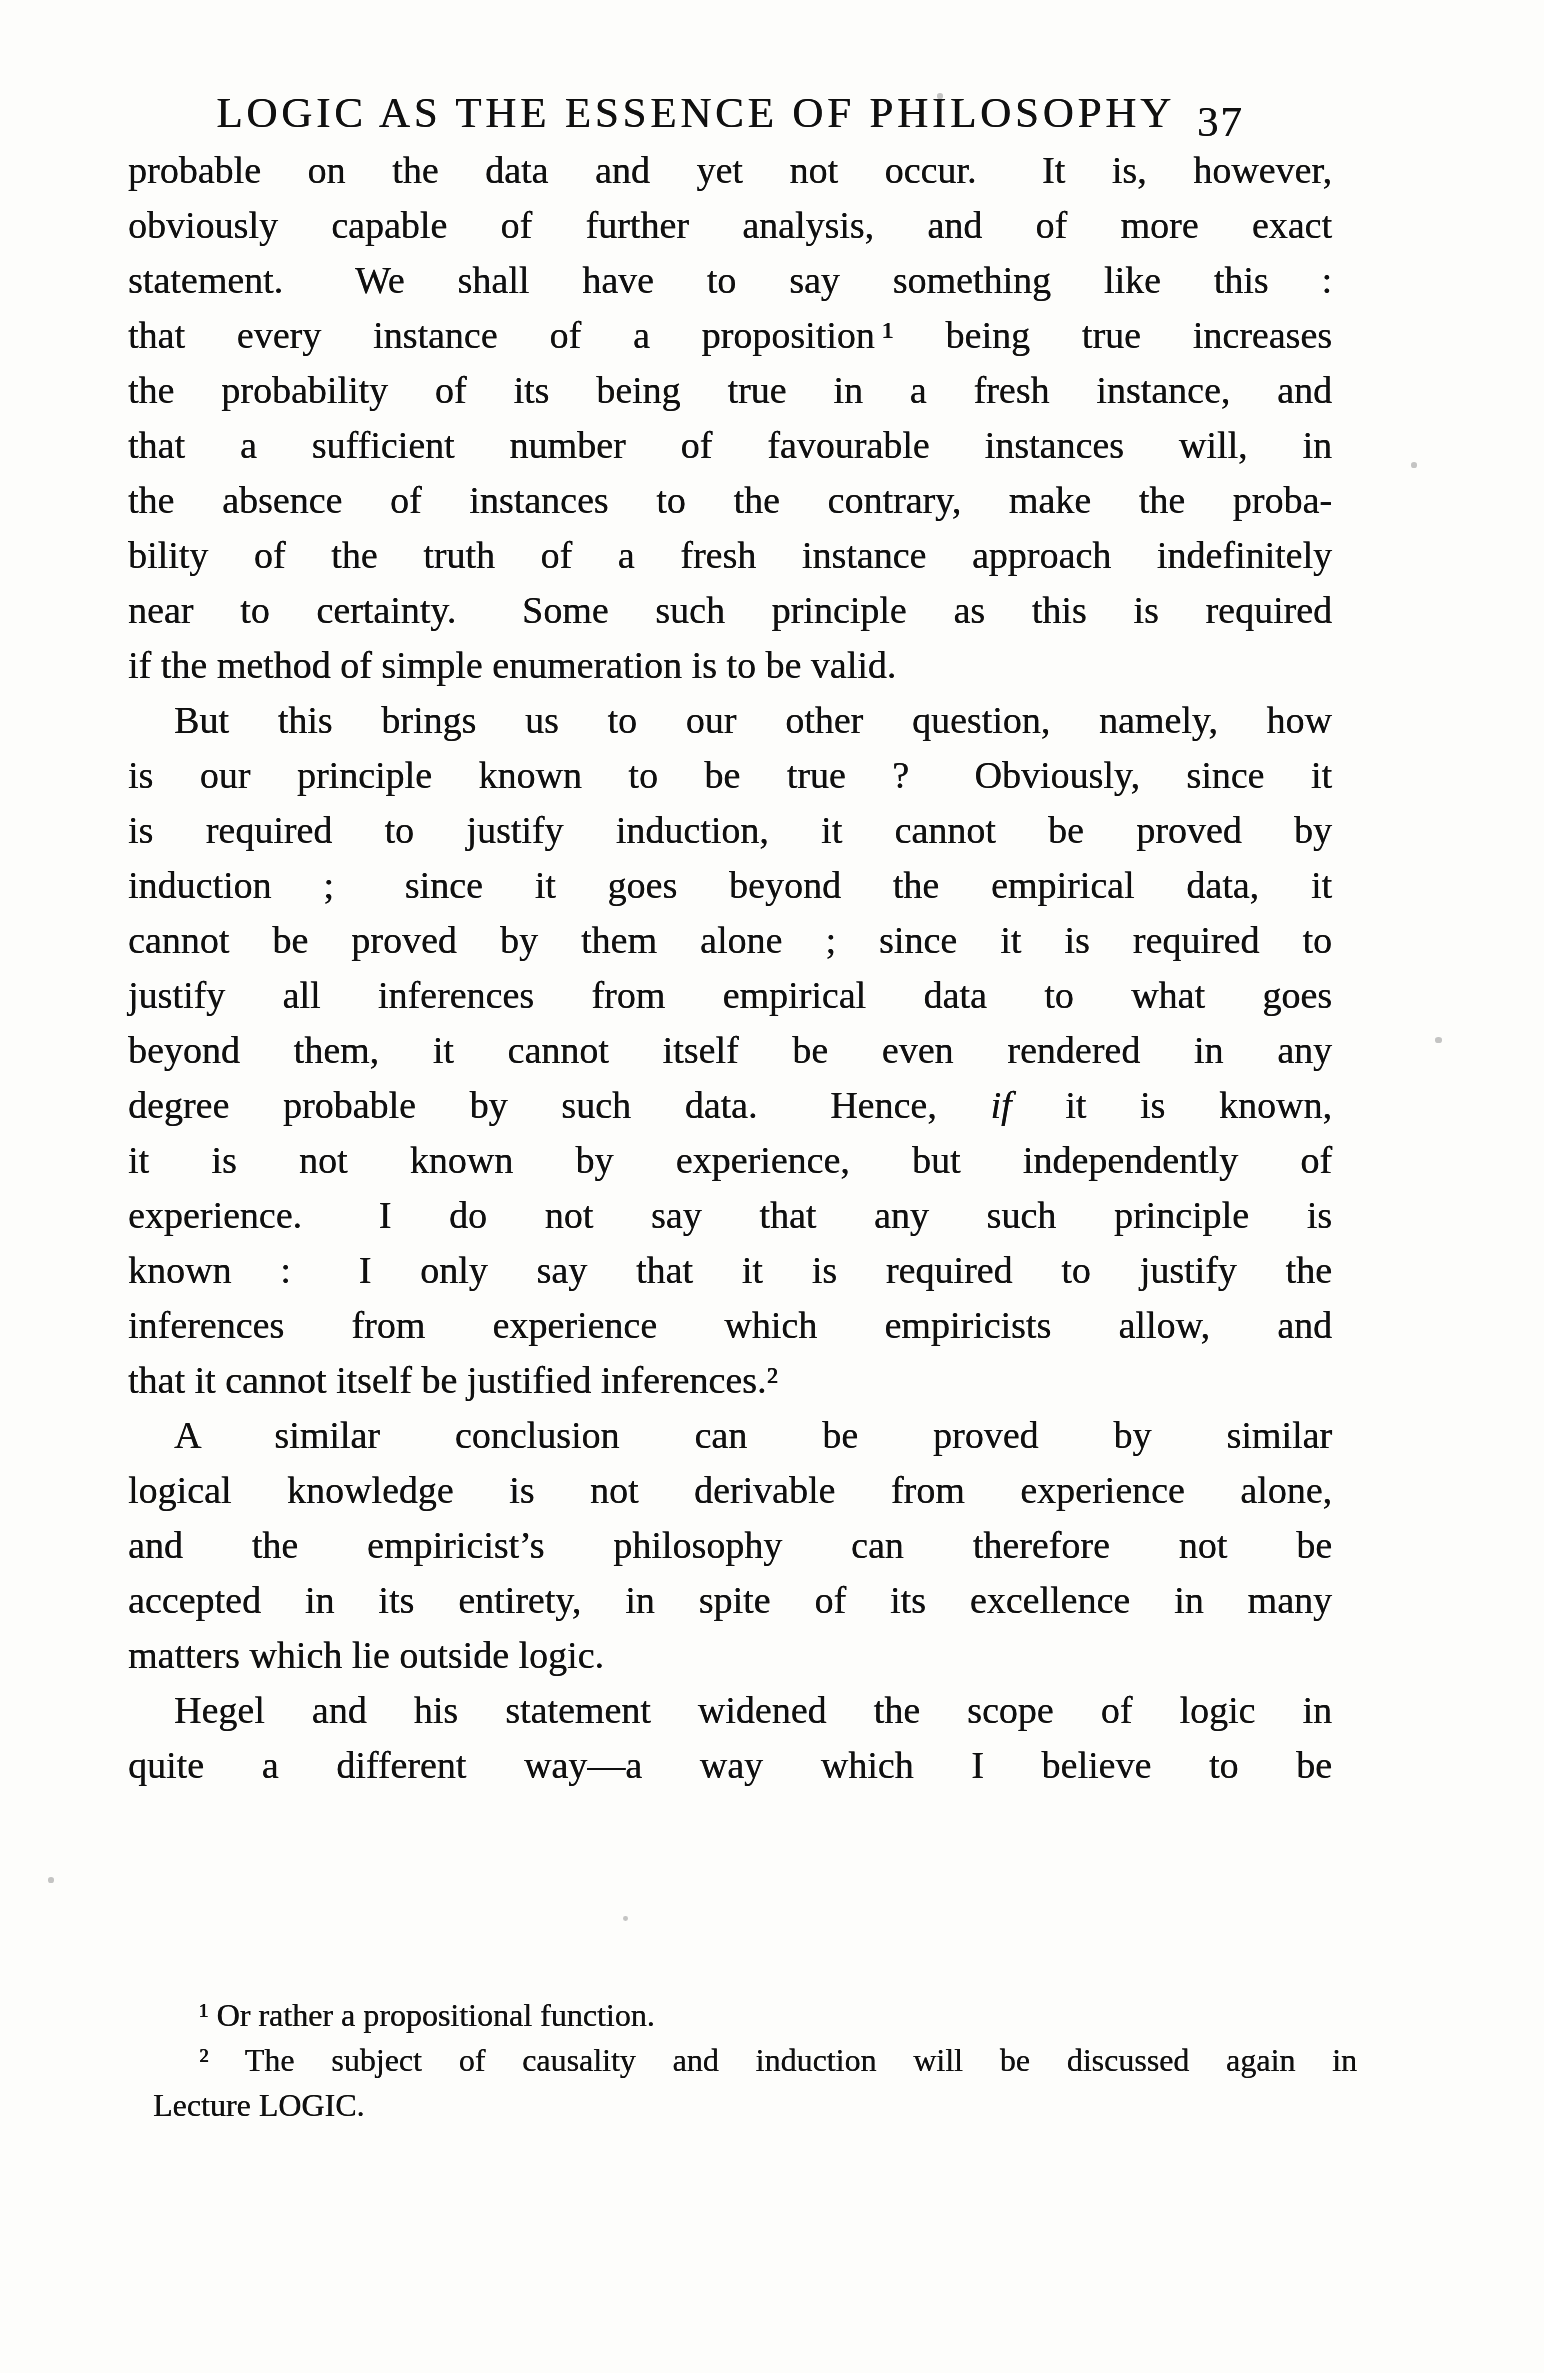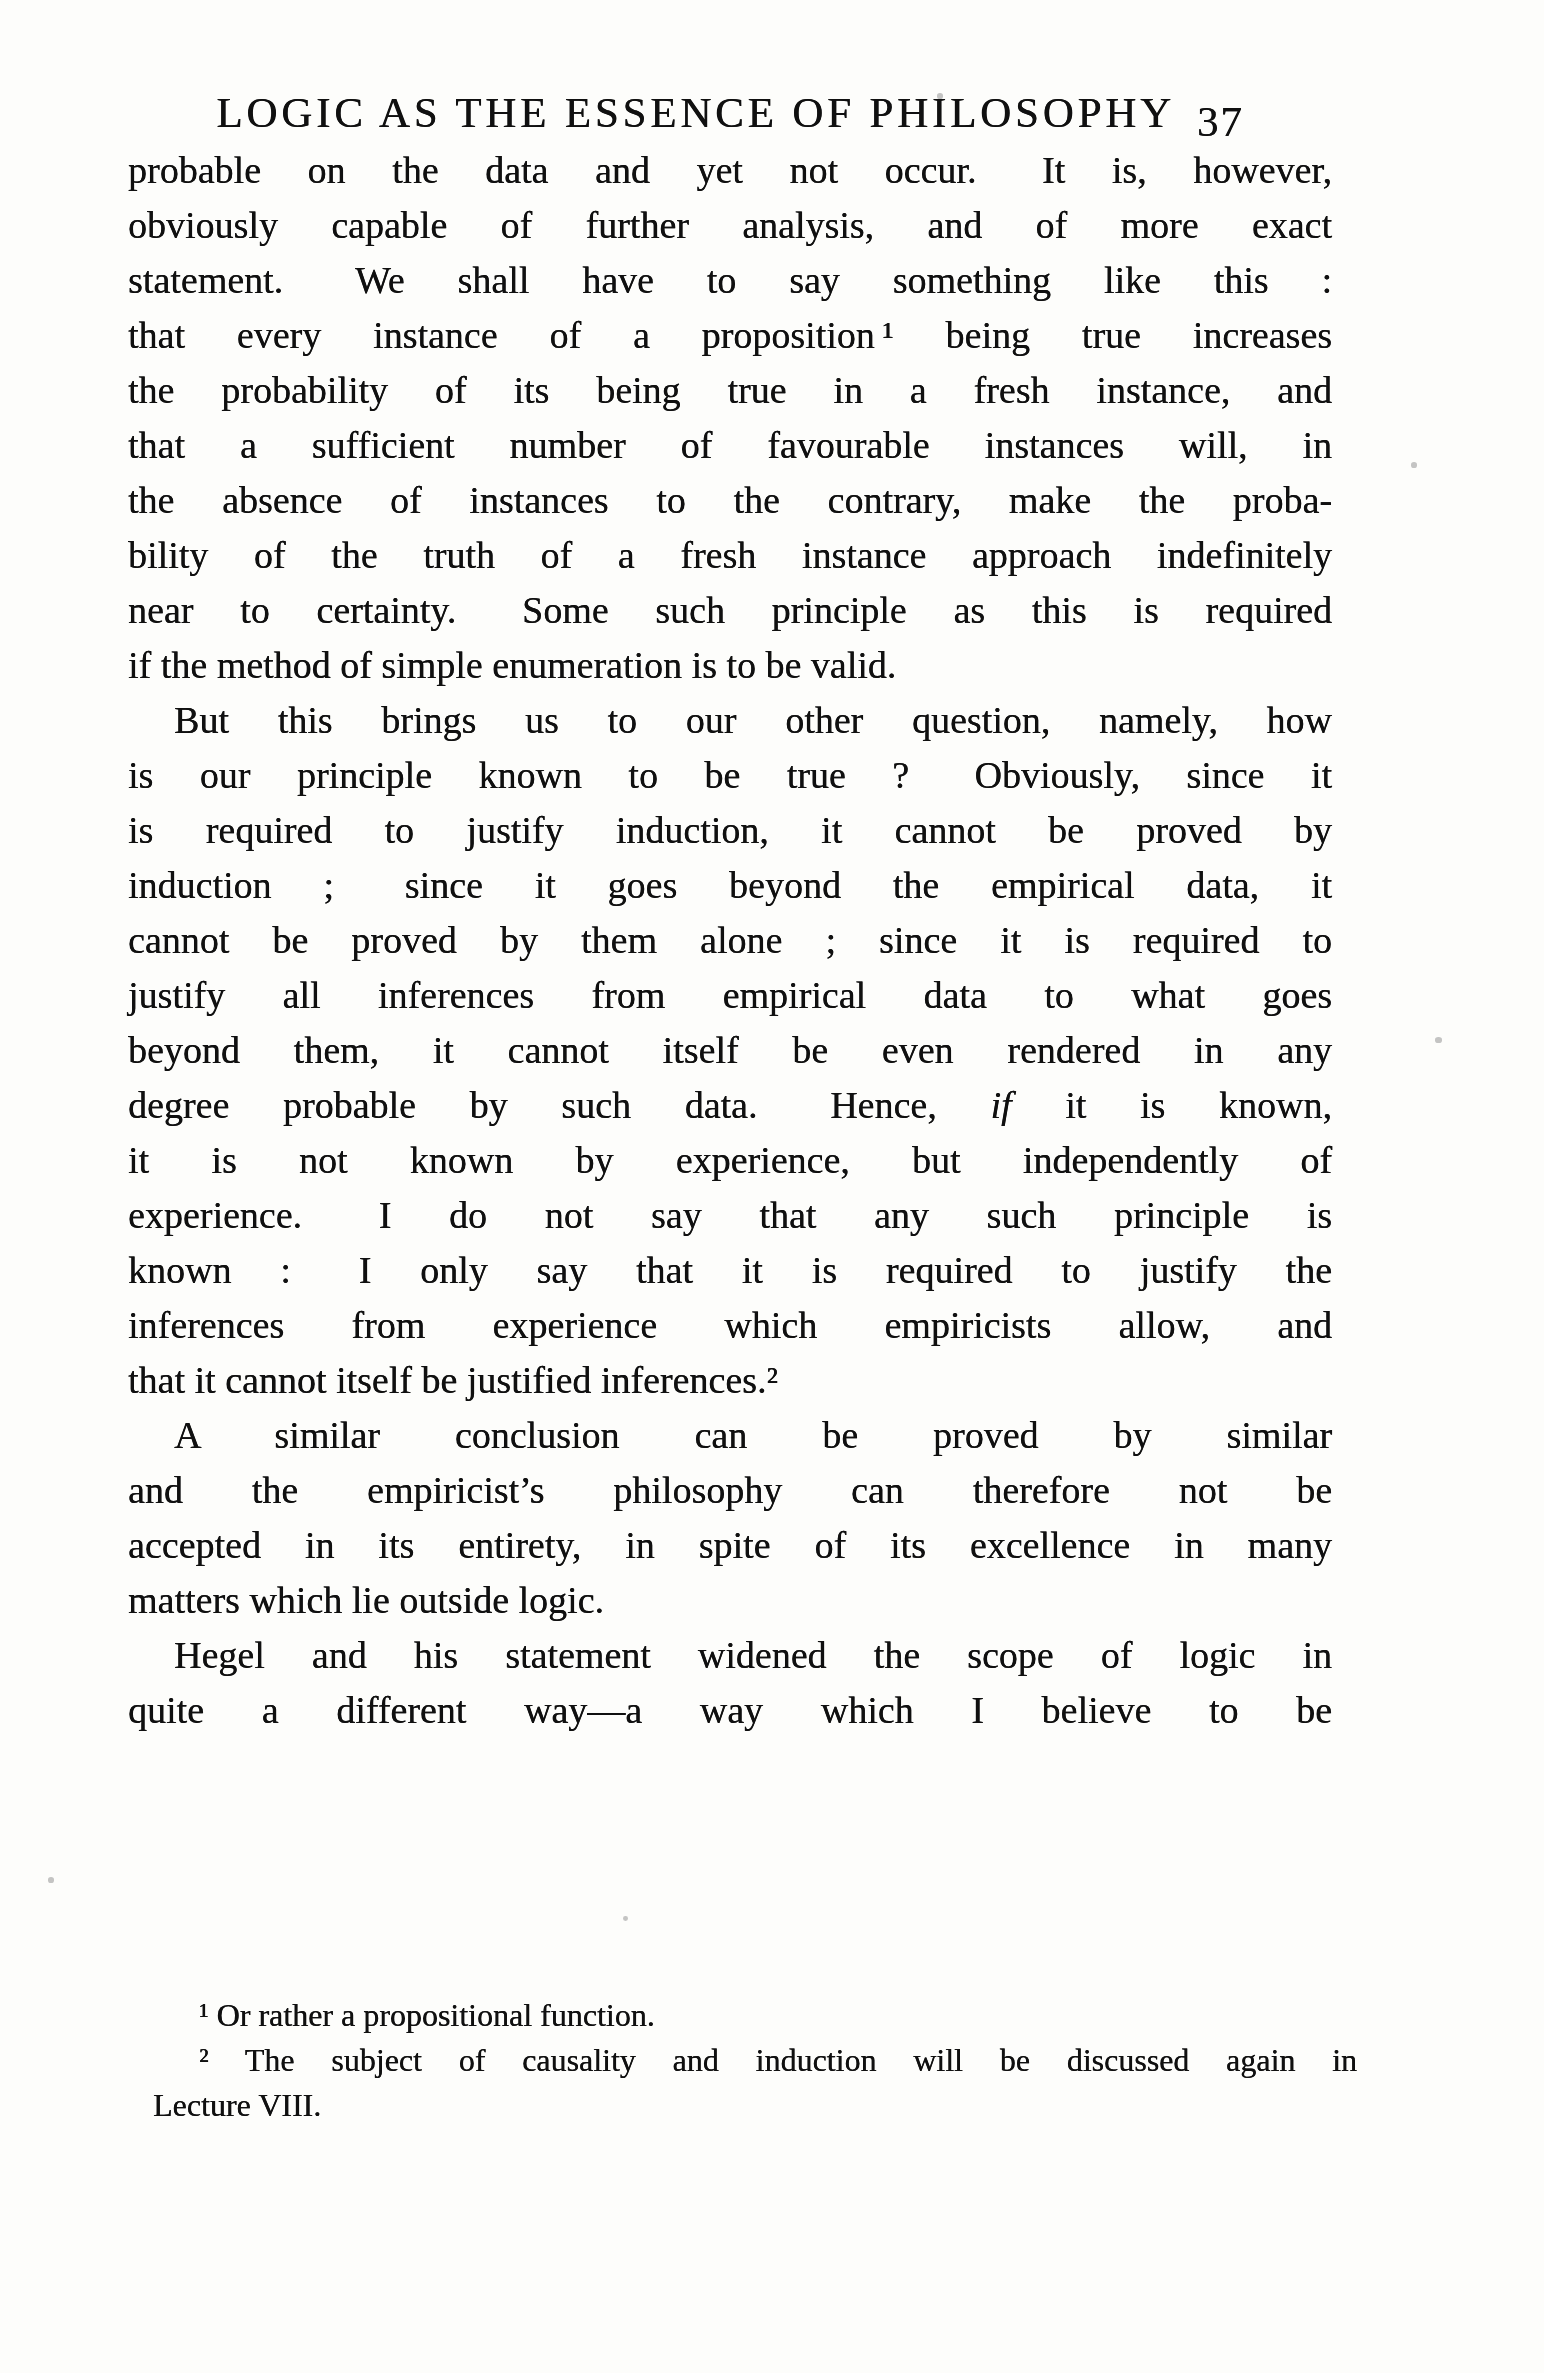--- a/index.html
+++ b/index.html
@@ -114,37 +114,38 @@
         <div class="line">beyond them, it cannot itself be even rendered in any</div>
         <div class="line">degree probable by such data.  Hence, <em>if</em> it is known,</div>
         <div class="line">it is not known by experience, but independently of</div>
         <div class="line">experience.  I do not say that any such principle is</div>
         <div class="line">known :  I only say that it is required to justify the</div>
         <div class="line">inferences from experience which empiricists allow, and</div>
         <div class="line no-just">that it cannot itself be justified inferences.²</div>
       </div>
       <div class="para indent">
         <div class="line">A similar conclusion can be proved by similar</div>
+        <div class="line">logical knowledge is not derivable from experience alone,</div>
         <div class="line">and the empiricist’s philosophy can therefore not be</div>
         <div class="line">accepted in its entirety, in spite of its excellence in many</div>
         <div class="line no-just">matters which lie outside logic.</div>
       </div>
       <div class="para indent">
         <div class="line">Hegel and his statement widened the scope of logic in</div>
         <div class="line">quite a different way—a way which I believe to be</div>
       </div>
     </div>
 
   <div id="footnotes" class="footnotes">
       <div class="para indent">
         <div class="line no-just">¹ Or rather a propositional function.</div>
       </div>
       <div class="para indent">
         <div class="line">² The subject of causality and induction will be discussed again in</div>
-        <div class="line no-just">Lecture VIII.</div>
+        <div class="line no-just">Lecture LOGIC.</div>
       </div>
     </div>
 
   <span class="speck s1"></span>
   <span class="speck s2"></span>
   <span class="speck s3"></span>
   <span class="speck s4"></span>
   <span class="speck s5"></span>
 
 </div>

